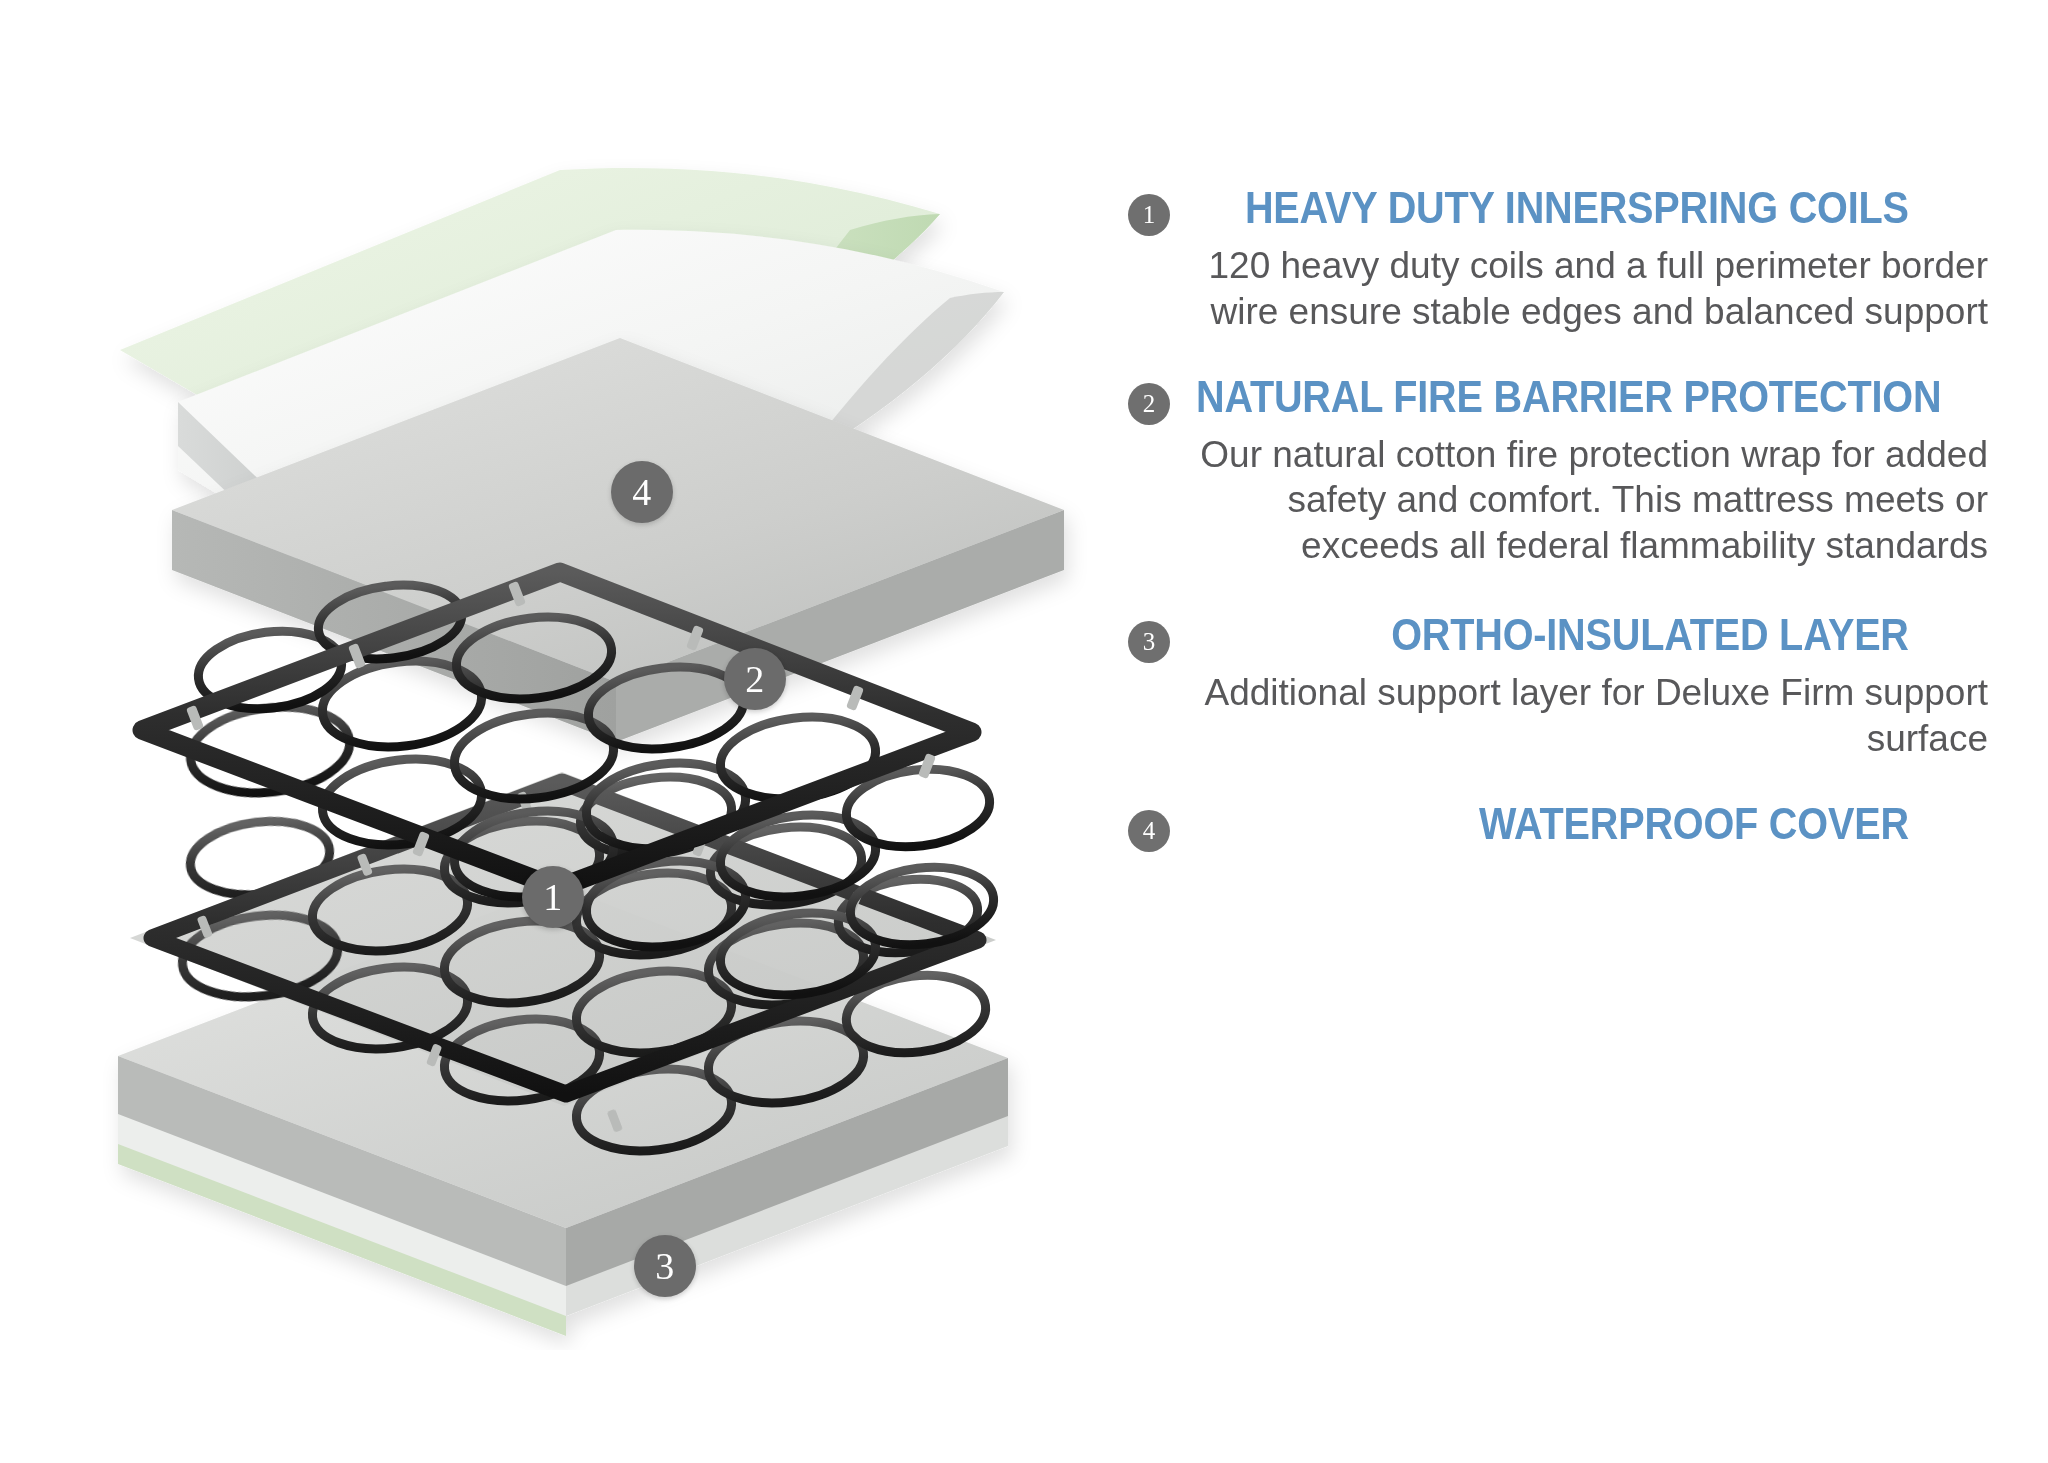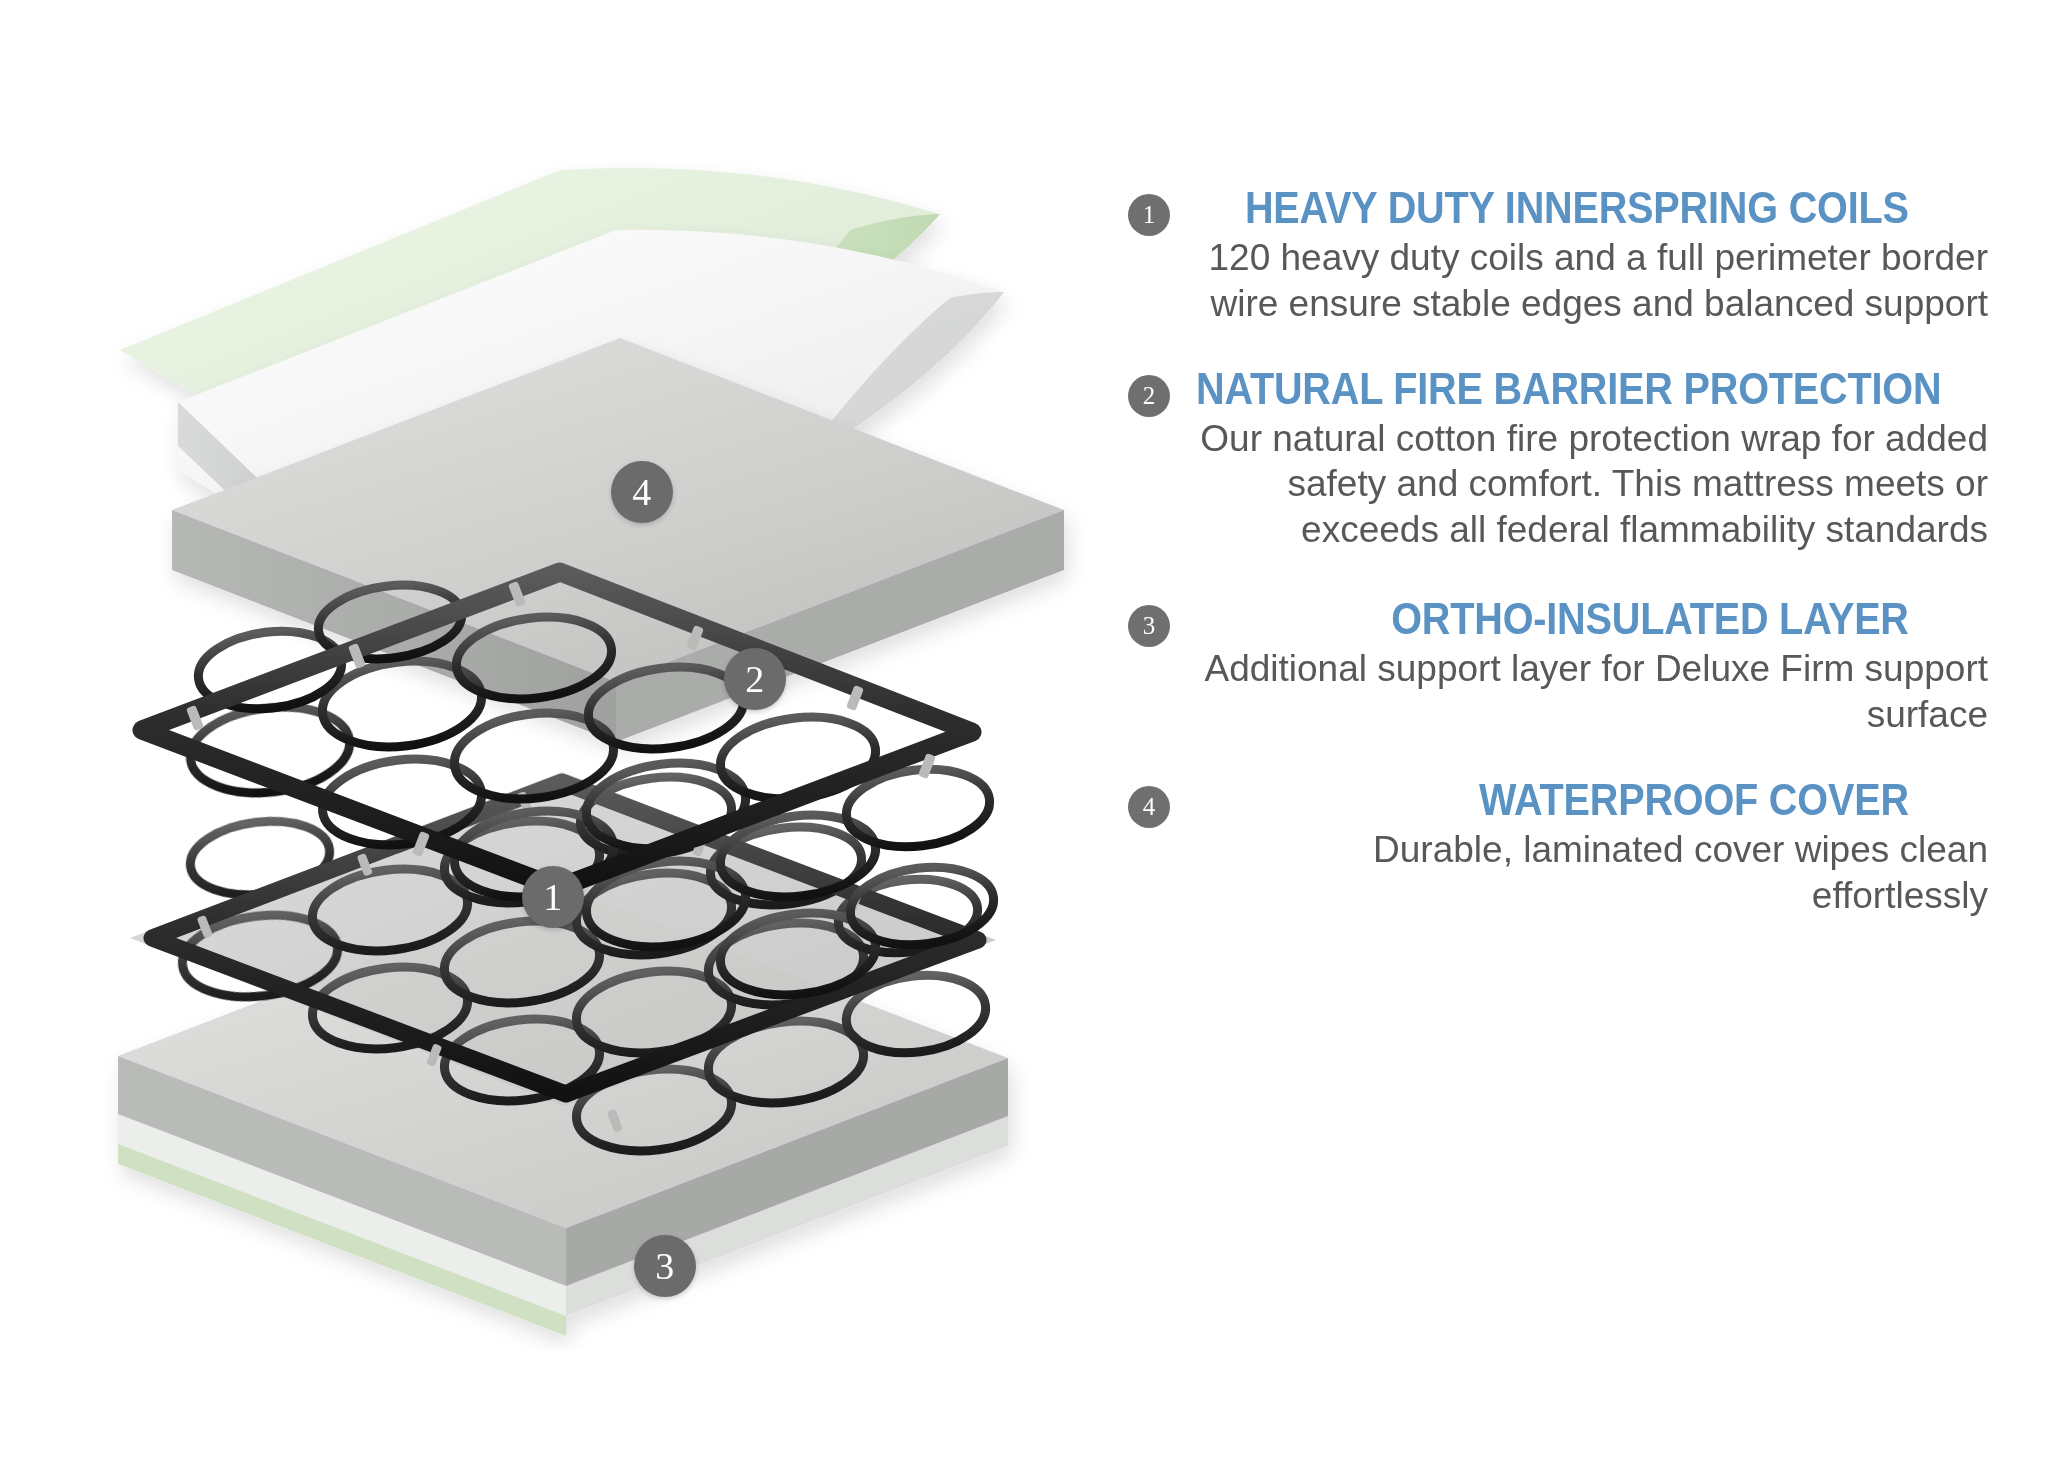--- a/index.html
+++ b/index.html
@@ -87,21 +87,21 @@
     font-family: "Liberation Sans Narrow", "Liberation Sans", sans-serif;
     font-size: 44px;
     font-weight: bold;
     letter-spacing: -0.2px;
     line-height: 1.02;
     transform: scaleX(0.9);
     transform-origin: left center;
     white-space: nowrap;
   }
   .legend-item p {
-    margin: 4px 0 0 0;
+    margin: 12px 0 0 0;
     color: #58585a;
     font-size: 37px;
     line-height: 1.24;
     max-width: 800px;
     font-weight: 400;
   }
 
   #item-1 { margin-bottom: 40px; }
   #item-2 { margin-bottom: 44px; }
   #item-3 { margin-bottom: 40px; }
@@ -303,18 +303,17 @@
       <div class="body">
         <h2>ORTHO-INSULATED LAYER</h2>
         <p>Additional support layer for Deluxe Firm support surface</p>
       </div>
     </div>
 
     <div class="legend-item" id="item-4">
       <div class="num">4</div>
       <div class="body">
         <h2>WATERPROOF COVER</h2>
-        <p>Durable, laminated cover wipes clean effortlessly</p>
       </div>
     </div>
 
   </div>
 </div>
 
 </body></html>

